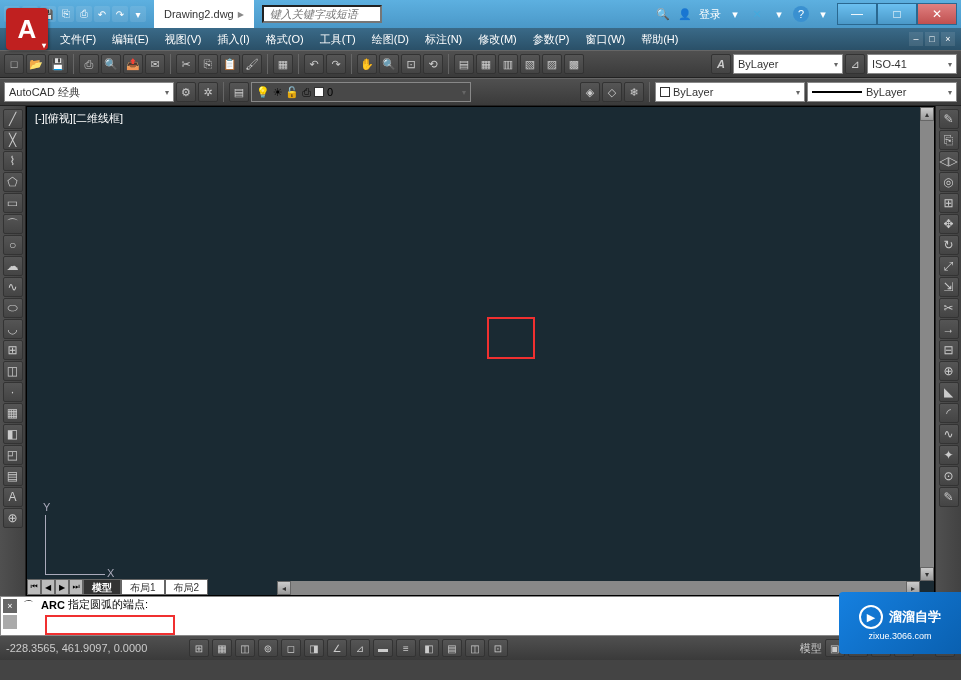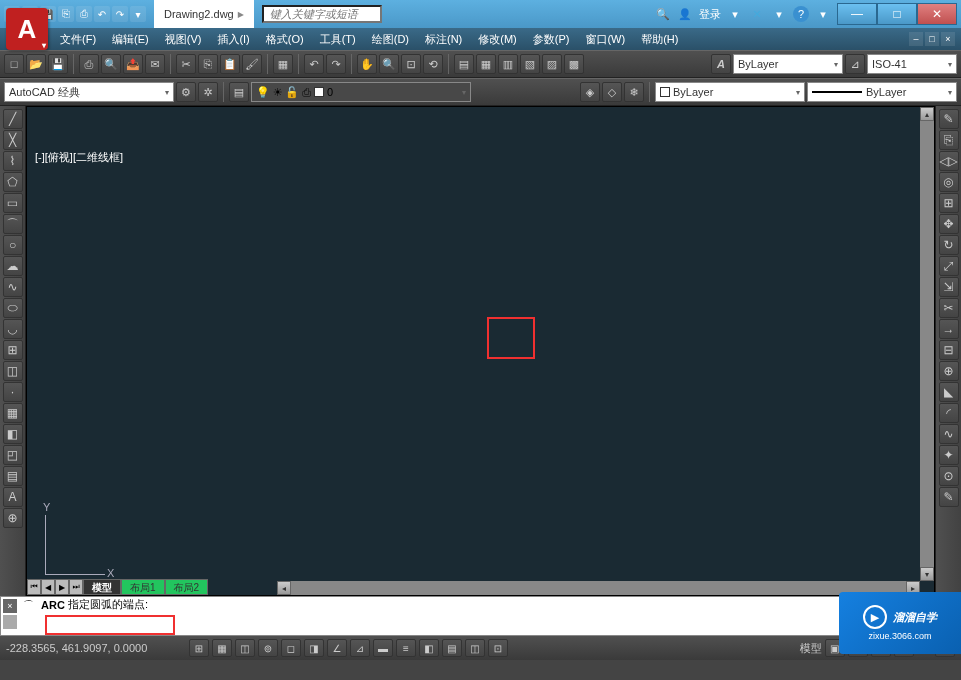--- a/index.html
+++ b/index.html
@@ -26,47 +26,47 @@
 .tb-sep { width: 1px; height: 20px; background: #666; margin: 0 3px; }
 .tb-combo { background: #fff; color: #333; padding: 2px 4px; border:1px solid #888; height:20px;display:flex;align-items:center;}
 .tb-combo.dark{background:#484848;color:#000;}
 .tb-combo .arrow{margin-left:auto;color:#666;font-size:8px;}
 .tb-stretch{flex:1;}
 .main-area { display: flex; height: 490px; }
 .side-toolbar { width: 26px; background: linear-gradient(90deg,#505050,#424242); border-right:1px solid #222; display:flex;flex-direction:column;gap:1px;padding-top:3px;align-items:center;}
 .side-toolbar.right{border-right:none;border-left:1px solid #222;}
 .side-btn{width:20px;height:20px;background:linear-gradient(#555,#444);border:1px solid #333;border-radius:2px;display:flex;align-items:center;justify-content:center;color:#ccc;font-size:12px;}
 .canvas-wrap { flex: 1; position: relative; background: #1a2a33; border:1px solid #000;}
-.viewport-label { position: absolute; top: 4px; left: 8px; color: #fff; font-size:11px;margin-top:39px;}
+.viewport-label { position: absolute; top: 4px; left: 8px; color: #fff; font-size:11px;}
 .drawing { position: absolute; inset: 0; }
 .red-box { position: absolute; border: 2px solid #f03030; }
 .ucs { position: absolute; left: 18px; bottom: 20px; }
 .ucs-line{position:absolute;background:#aab;}
 .ucs-label{position:absolute;color:#aab;font-size:11px;}
 .scroll-h { position: absolute; bottom: 0; left: 0; right: 14px; height: 14px; background: #888; display:flex;align-items:center;}
 .scroll-v { position: absolute; top: 0; right: 0; bottom: 14px; width: 14px; background: #888;}
 .scroll-arrow{width:14px;height:14px;background:linear-gradient(#ccc,#999);border:1px solid #666;display:flex;align-items:center;justify-content:center;font-size:8px;color:#333;}
 .scroll-track{flex:1;background:#888;position:relative;}
 .sheet-tabs{position:absolute;bottom:0;left:0;height:16px;display:flex;background:#888;z-index:2;}
-.sheet-tab{padding:1px 8px;background:#22c55e;border:1px solid #666;font-size:10px;color:#333;}
+.sheet-tab{padding:1px 8px;background:#ffffff;border:1px solid #666;font-size:10px;color:#333;}
 .sheet-tab.active{background:#333;color:#fff;font-weight:bold;}
 .sheet-nav{width:14px;height:16px;background:#bbb;border:1px solid #666;display:flex;align-items:center;justify-content:center;font-size:8px;}
 .cmd-area { height: 40px; background: #fff; border:1px solid #888; display:flex;flex-direction:column;position:relative;}
 .cmd-close{position:absolute;left:2px;top:2px;width:14px;height:14px;background:#666;color:#fff;display:flex;align-items:center;justify-content:center;font-size:9px;}
 .cmd-drag{position:absolute;left:2px;top:18px;width:14px;height:14px;background:#aaa;}
 .cmd-line{padding:2px 4px 2px 22px;color:#333;font-size:11px;white-space:nowrap;}
 .cmd-input-row{display:flex;align-items:center;padding-left:22px;}
 .cmd-icon{width:14px;height:14px;margin-right:4px;}
 .cmd-red { position: absolute; border: 2px solid #f03030; }
 .statusbar { height: 24px; background: linear-gradient(#505050,#3a3a3a); display: flex; align-items: center; padding: 0 6px; gap: 3px; color: #ccc; }
 .status-coords{min-width:180px;}
 .status-btn{width:20px;height:18px;background:linear-gradient(#555,#444);border:1px solid #333;border-radius:2px;display:flex;align-items:center;justify-content:center;font-size:10px;}
 .watermark { position: absolute; right: 0; bottom: 26px; width: 122px; height: 62px; background: linear-gradient(135deg,#1580e0,#0a60b0); color: #fff; display:flex;flex-direction:column;align-items:center;justify-content:center;border-radius:4px 0 0 4px;gap:2px;}
 .watermark .play{width:24px;height:24px;border:2px solid #fff;border-radius:50%;display:flex;align-items:center;justify-content:center;}
-.watermark .zh{font-size:11px;font-weight:bold;font-style:italic;}
+.watermark .zh{font-size:13px;font-weight:bold;}
 .watermark .url{font-size:9px;}
 .bylayer-swatch{display:inline-block;width:50px;height:2px;background:#000;vertical-align:middle;margin-right:4px;}
 </style>
 </head>
 <body>
 
 <div class="titlebar">
   <div class="qat">
     <span class="qat-btn">□</span>
     <span class="qat-btn">▢</span>

